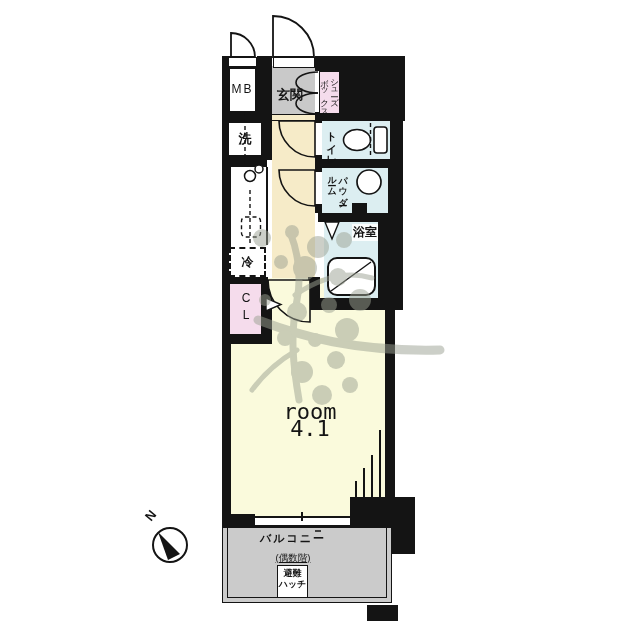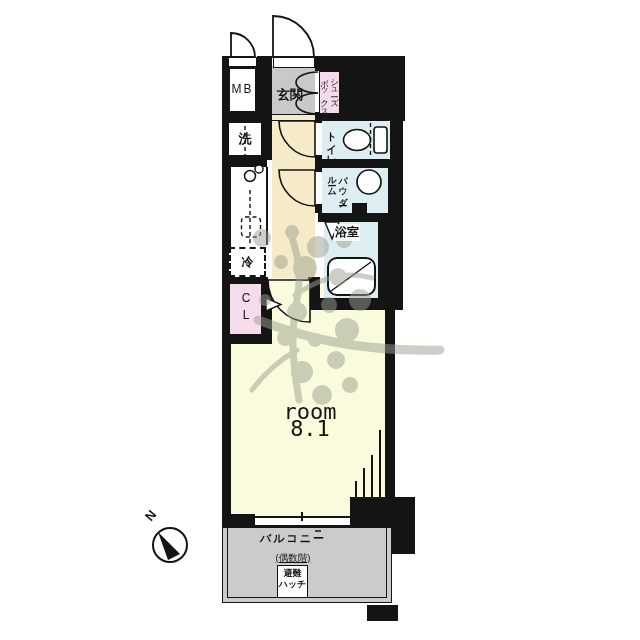--- a/index.html
+++ b/index.html
@@ -167,26 +167,26 @@
   <div class="label cols" style="left:320px;top:73px;height:40px;font-size:8.5px;line-height:10px;">
     <span>シューズ</span>
     <span>ボックス</span>
   </div>
   <div class="label center" style="left:227px;top:130px;width:36px;font-size:13px;font-weight:bold;">洗</div>
   <div class="label vtext" style="left:325px;top:124px;height:36px;font-size:10.5px;font-weight:bold;">トイレ</div>
   <div class="label cols" style="left:326px;top:170px;height:44px;font-size:9px;line-height:11px;font-weight:bold;">
     <span>パウダー</span>
     <span>ルーム</span>
   </div>
-  <div class="label" style="left:334px;top:224px;font-size:12px;font-weight:bold;background:rgba(255,255,255,.85);padding:0 1px;">浴室</div>
+  <div class="label" style="left:352px;top:224px;font-size:12px;font-weight:bold;background:rgba(255,255,255,.85);padding:0 1px;">浴室</div>
   <div class="label center" style="left:229px;top:254px;width:37px;font-size:12px;font-weight:bold;">冷</div>
   <div class="label vtext" style="left:239px;top:291px;height:40px;font-size:12px;letter-spacing:3px;">CL</div>
   <div class="label center mono" style="left:250px;top:403px;width:120px;font-size:22px;line-height:17px;">
     <div>room</div>
-    <div>8.1</div>
+    <div>4.1</div>
   </div>
   <div class="label center" style="left:232px;top:531px;width:122px;font-size:11px;letter-spacing:2px;font-weight:bold;">バルコニー</div>
   <div class="label center" style="left:252px;top:552px;width:82px;font-size:9.5px;text-decoration:underline;">(偶数階)</div>
   <div class="label center" style="left:277px;top:568px;width:31px;font-size:9px;line-height:11px;font-weight:bold;">
     <div>避難</div>
     <div>ハッチ</div>
   </div>
   <div class="label" style="left:146px;top:508px;font-size:13px;font-weight:bold;transform:rotate(-50deg);">N</div>
 
 

